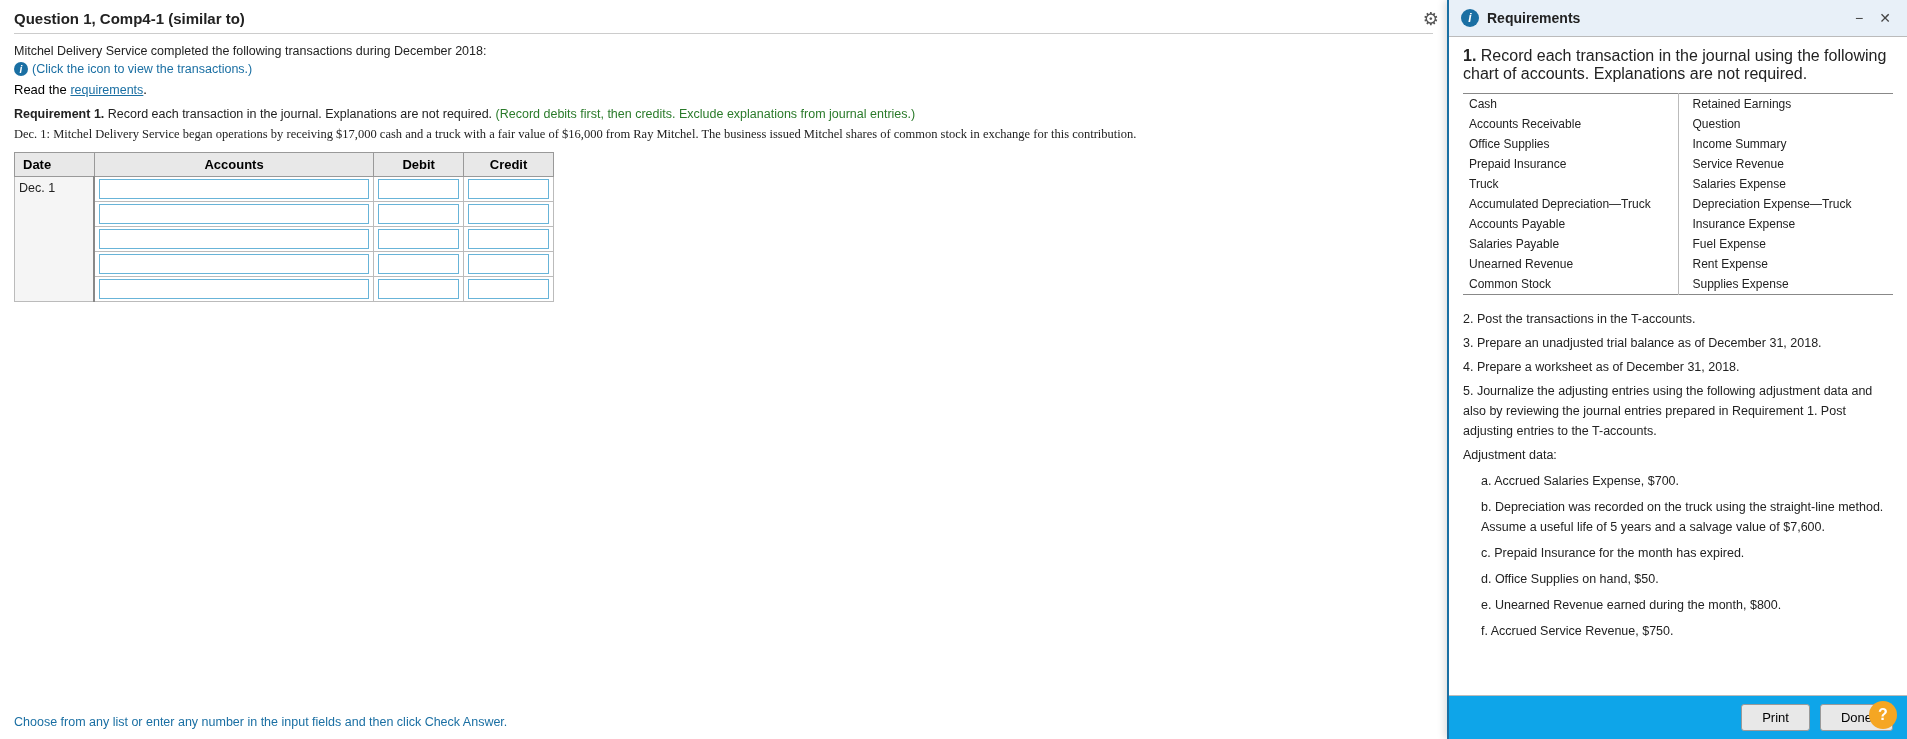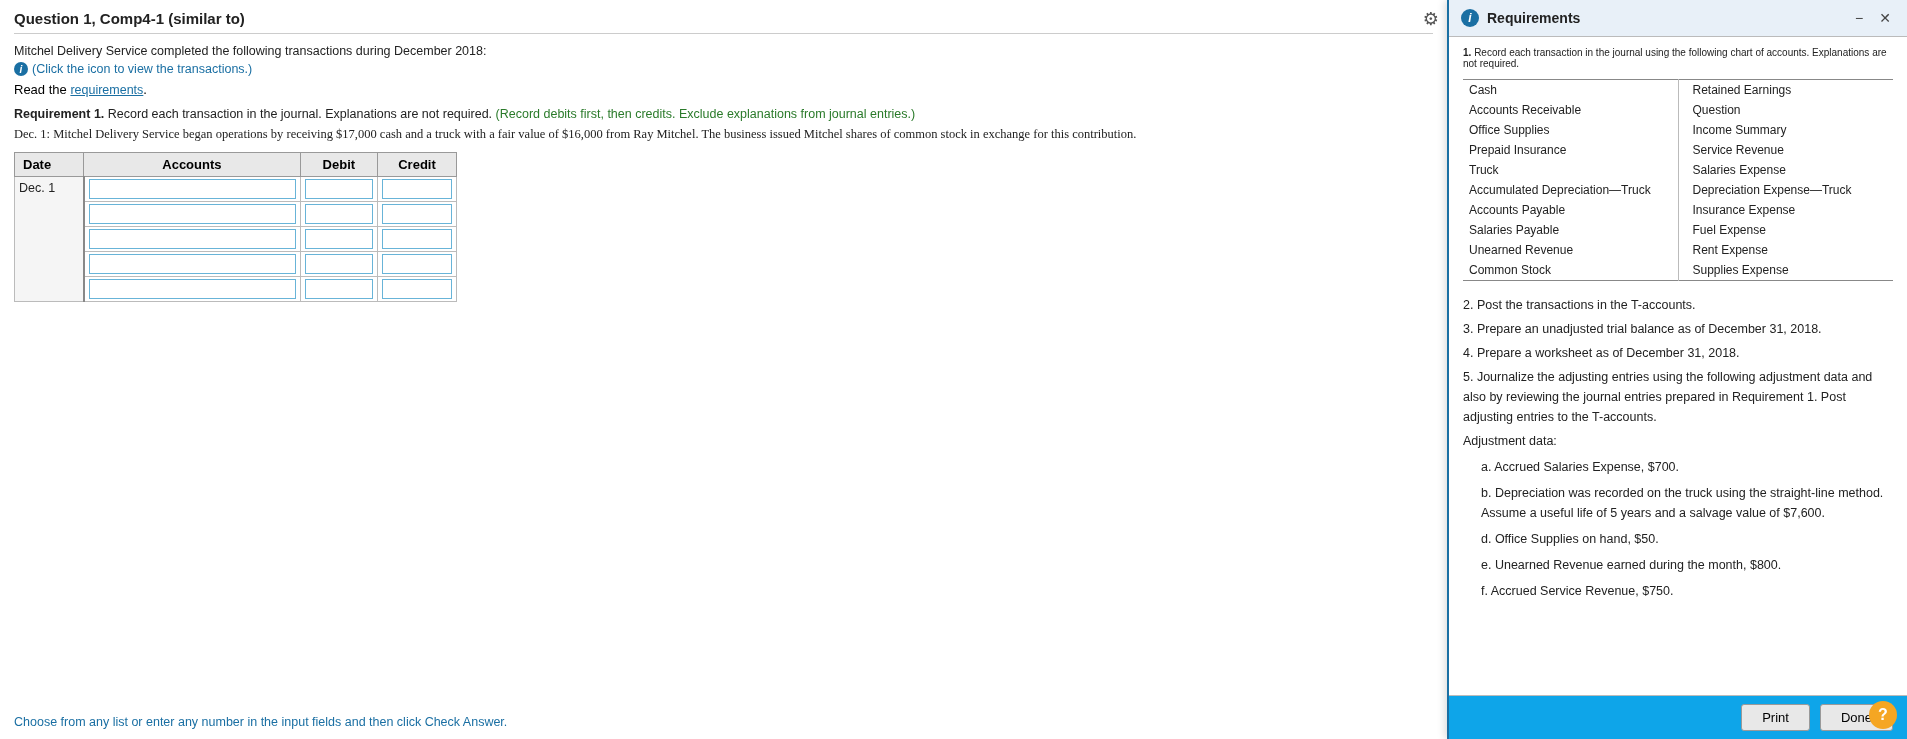--- a/index.html
+++ b/index.html
@@ -79,21 +79,21 @@
     .desc-text {
       font-size: 12.5px;
       color: #222;
       margin-bottom: 10px;
       font-family: Liberation Serif, serif;
     }
 
     
     .journal-table {
       border-collapse: collapse;
-      width: 443px;
+      width: 540px;
       margin-bottom: 20px;
     }
 
     .journal-table th {
       background: #e8e8e8;
       border: 1px solid #999;
       padding: 4px 8px;
       text-align: center;
       font-size: 13px;
       font-weight: bold;
@@ -205,21 +205,21 @@
       justify-content: center;
     }
 
     .req-panel-body {
       flex: 1;
       overflow-y: auto;
       padding: 10px 14px;
     }
 
     .req-number-intro {
-      font-size: 10px;
+      font-size: 16px;
       color: #222;
       margin-bottom: 10px;
     }
 
     .req-number-intro strong {
       font-weight: bold;
     }
 
     
     .accounts-table {
@@ -453,20 +453,21 @@
         <span>4. Prepare a worksheet as of December 31, 2018.</span>
       </div>
       <div class="req-item">
         <span>5. Journalize the adjusting entries using the following adjustment data and also by reviewing the journal entries prepared in Requirement 1. Post adjusting entries to the T-accounts.</span>
         <div style="margin-top:4px;">
           <span>Adjustment data:</span>
         </div>
         <div class="req-sub" id="adj-items-container">
         <div class="req-sub-item">a. Accrued Salaries Expense, $700.</div>
             <div class="req-sub-item">b. Depreciation was recorded on the truck using the straight-line method. Assume a useful life of 5 years and a salvage value of $7,600.</div>
+            <div class="req-sub-item">c. Prepaid Insurance for the month has expired.</div>
             <div class="req-sub-item">d. Office Supplies on hand, $50.</div>
             <div class="req-sub-item">e. Unearned Revenue earned during the month, $800.</div>
             <div class="req-sub-item">f. Accrued Service Revenue, $750.</div>
           </div>
       </div>
     </div>
   </div>
 
   <div class="req-panel-footer">
     <button class="footer-btn">Print</button>

